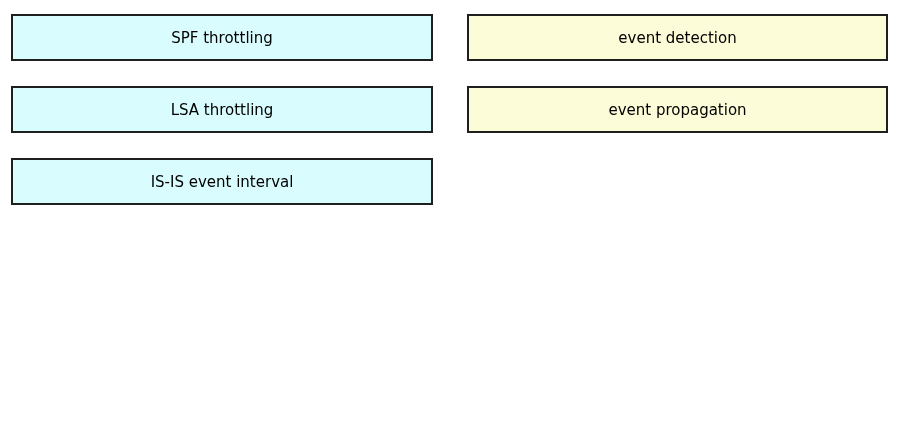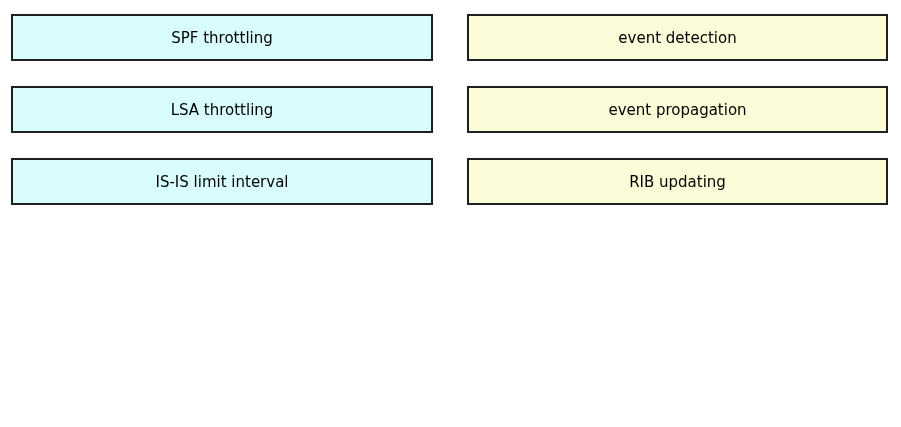--- a/index.html
+++ b/index.html
@@ -46,29 +46,26 @@
 <div class="canvas">
 
   <div class="col col-left">
     <div class="box box-source">
       <span>SPF throttling</span>
     </div>
     <div class="box box-source">
       <span>LSA throttling</span>
     </div>
     <div class="box box-source">
-      <span>IS-IS limit interval</span>
+      <span>IS-IS event interval</span>
     </div>
   </div>
 
   <div class="col col-right">
     <div class="box box-target">
       <span>event detection</span>
     </div>
     <div class="box box-target">
       <span>event propagation</span>
     </div>
-    <div class="box box-target">
-      <span>RIB updating</span>
-    </div>
   </div>
 
 </div>
 
 </body></html>

